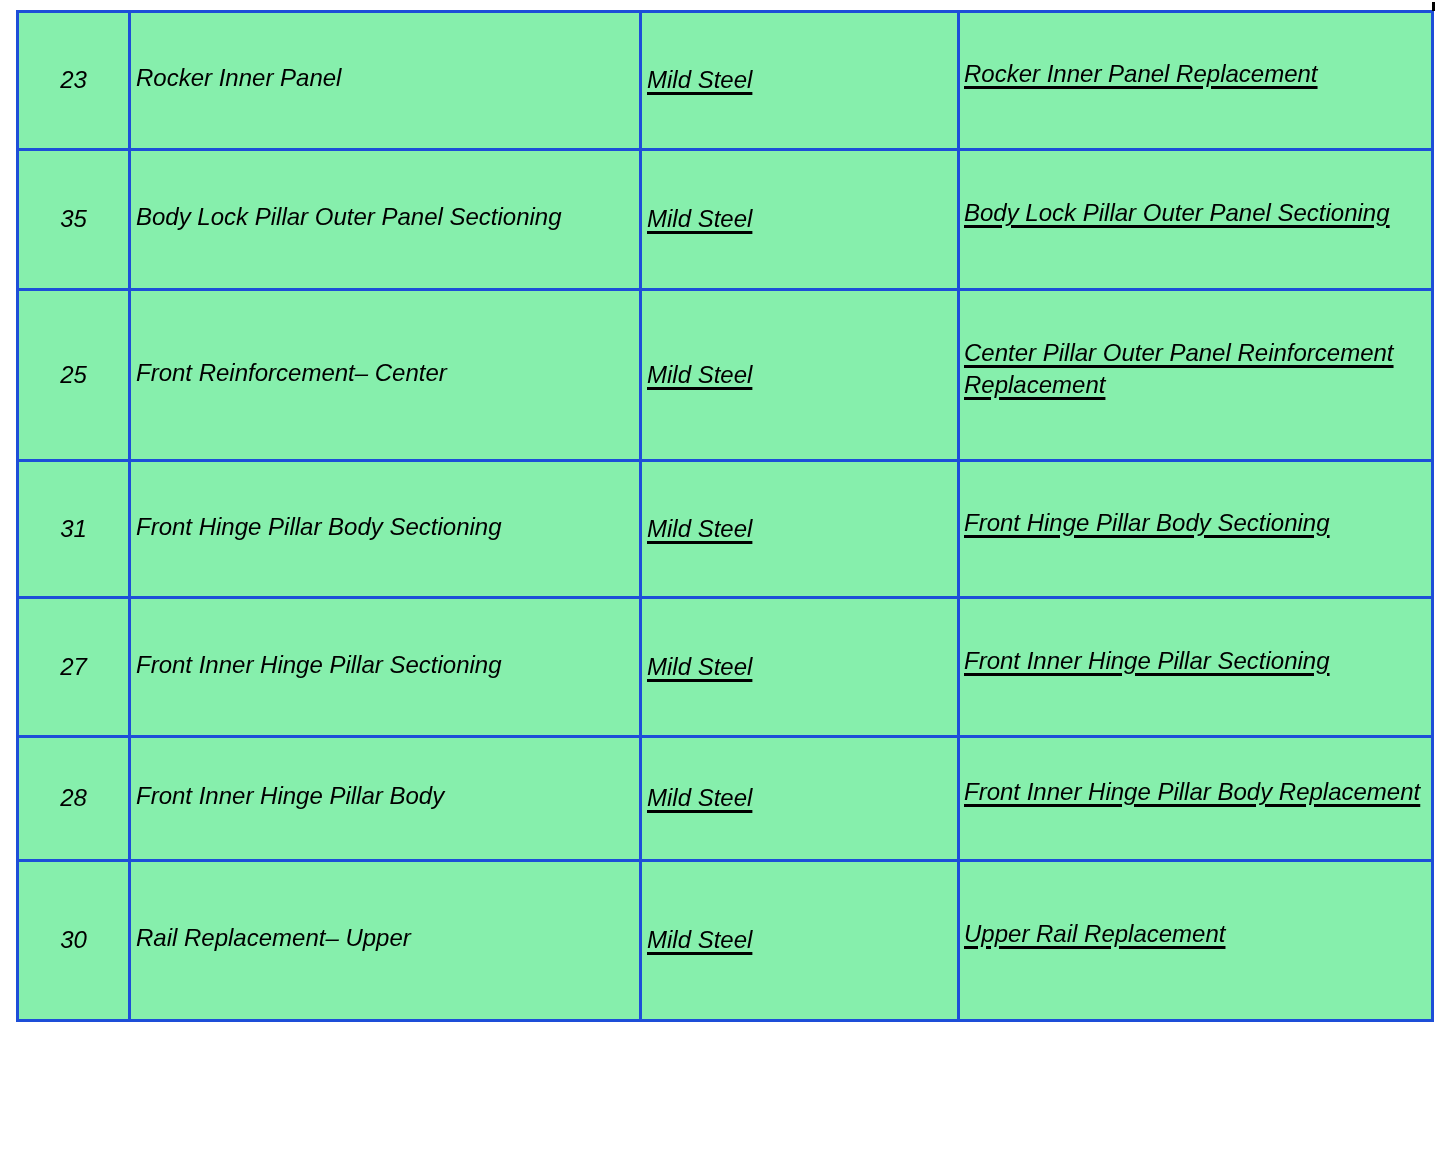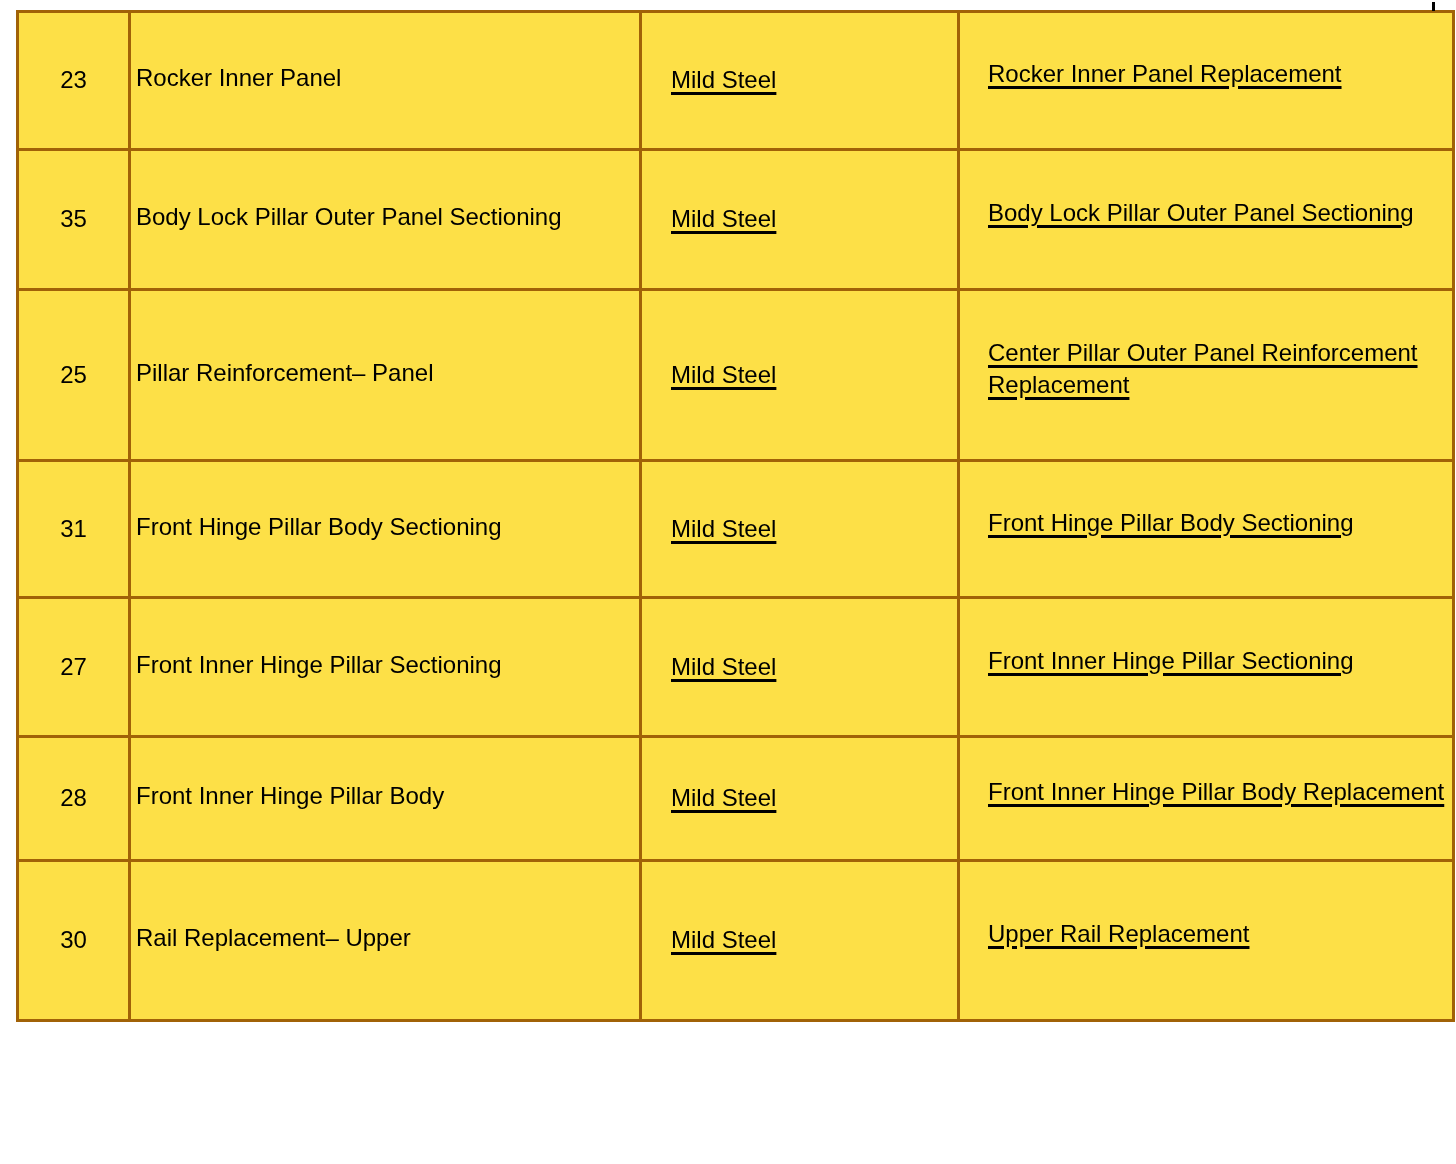--- a/index.html
+++ b/index.html
@@ -26,24 +26,25 @@
   table.proc-table {
     position: absolute;
     left: 16px;
     top: 10px;
     border-collapse: collapse;
     table-layout: fixed;
     font-size: 24px;
     line-height: 1.35;
   }
   table.proc-table td {
-    border: 3px solid #a16207;
+    border: 3px solid #1d4ed8;
     vertical-align: middle;
-    background: #fde047;
+    background: #86efac;
     overflow: hidden;
+    font-style: italic;
   }
   td.col-num {
     text-align: center;
     padding: 0;
   }
   td.col-part {
     padding: 0 4px 4px 5px;
     white-space: nowrap;
   }
   td.col-mat {
@@ -59,21 +60,20 @@
   td.col-proc.multi a.doc-link {
     display: inline-block;
     max-width: 450px;
   }
   a.doc-link {
     color: #000000;
     text-decoration: underline;
     text-decoration-thickness: 2.5px;
     text-underline-offset: 4px;
     cursor: pointer;
-    margin-left: 24px;
   }
   
   .edge-stub {
     position: absolute;
     left: 1432px;
     top: 2px;
     width: 3px;
     height: 9px;
     background: #000000;
   }
@@ -97,21 +97,21 @@
         <td class="col-proc single"><a class="doc-link">Rocker Inner Panel Replacement</a></td>
       </tr>
       <tr style="height:140px">
         <td class="col-num">35</td>
         <td class="col-part">Body Lock Pillar Outer Panel Sectioning</td>
         <td class="col-mat"><a class="doc-link">Mild Steel</a></td>
         <td class="col-proc single"><a class="doc-link">Body Lock Pillar Outer Panel Sectioning</a></td>
       </tr>
       <tr style="height:171px">
         <td class="col-num">25</td>
-        <td class="col-part">Pillar Reinforcement– Panel</td>
+        <td class="col-part">Front Reinforcement– Center</td>
         <td class="col-mat"><a class="doc-link">Mild Steel</a></td>
         <td class="col-proc multi"><a class="doc-link">Center Pillar Outer Panel Reinforcement Replacement</a></td>
       </tr>
       <tr style="height:137px">
         <td class="col-num">31</td>
         <td class="col-part">Front Hinge Pillar Body Sectioning</td>
         <td class="col-mat"><a class="doc-link">Mild Steel</a></td>
         <td class="col-proc single"><a class="doc-link">Front Hinge Pillar Body Sectioning</a></td>
       </tr>
       <tr style="height:139px">

